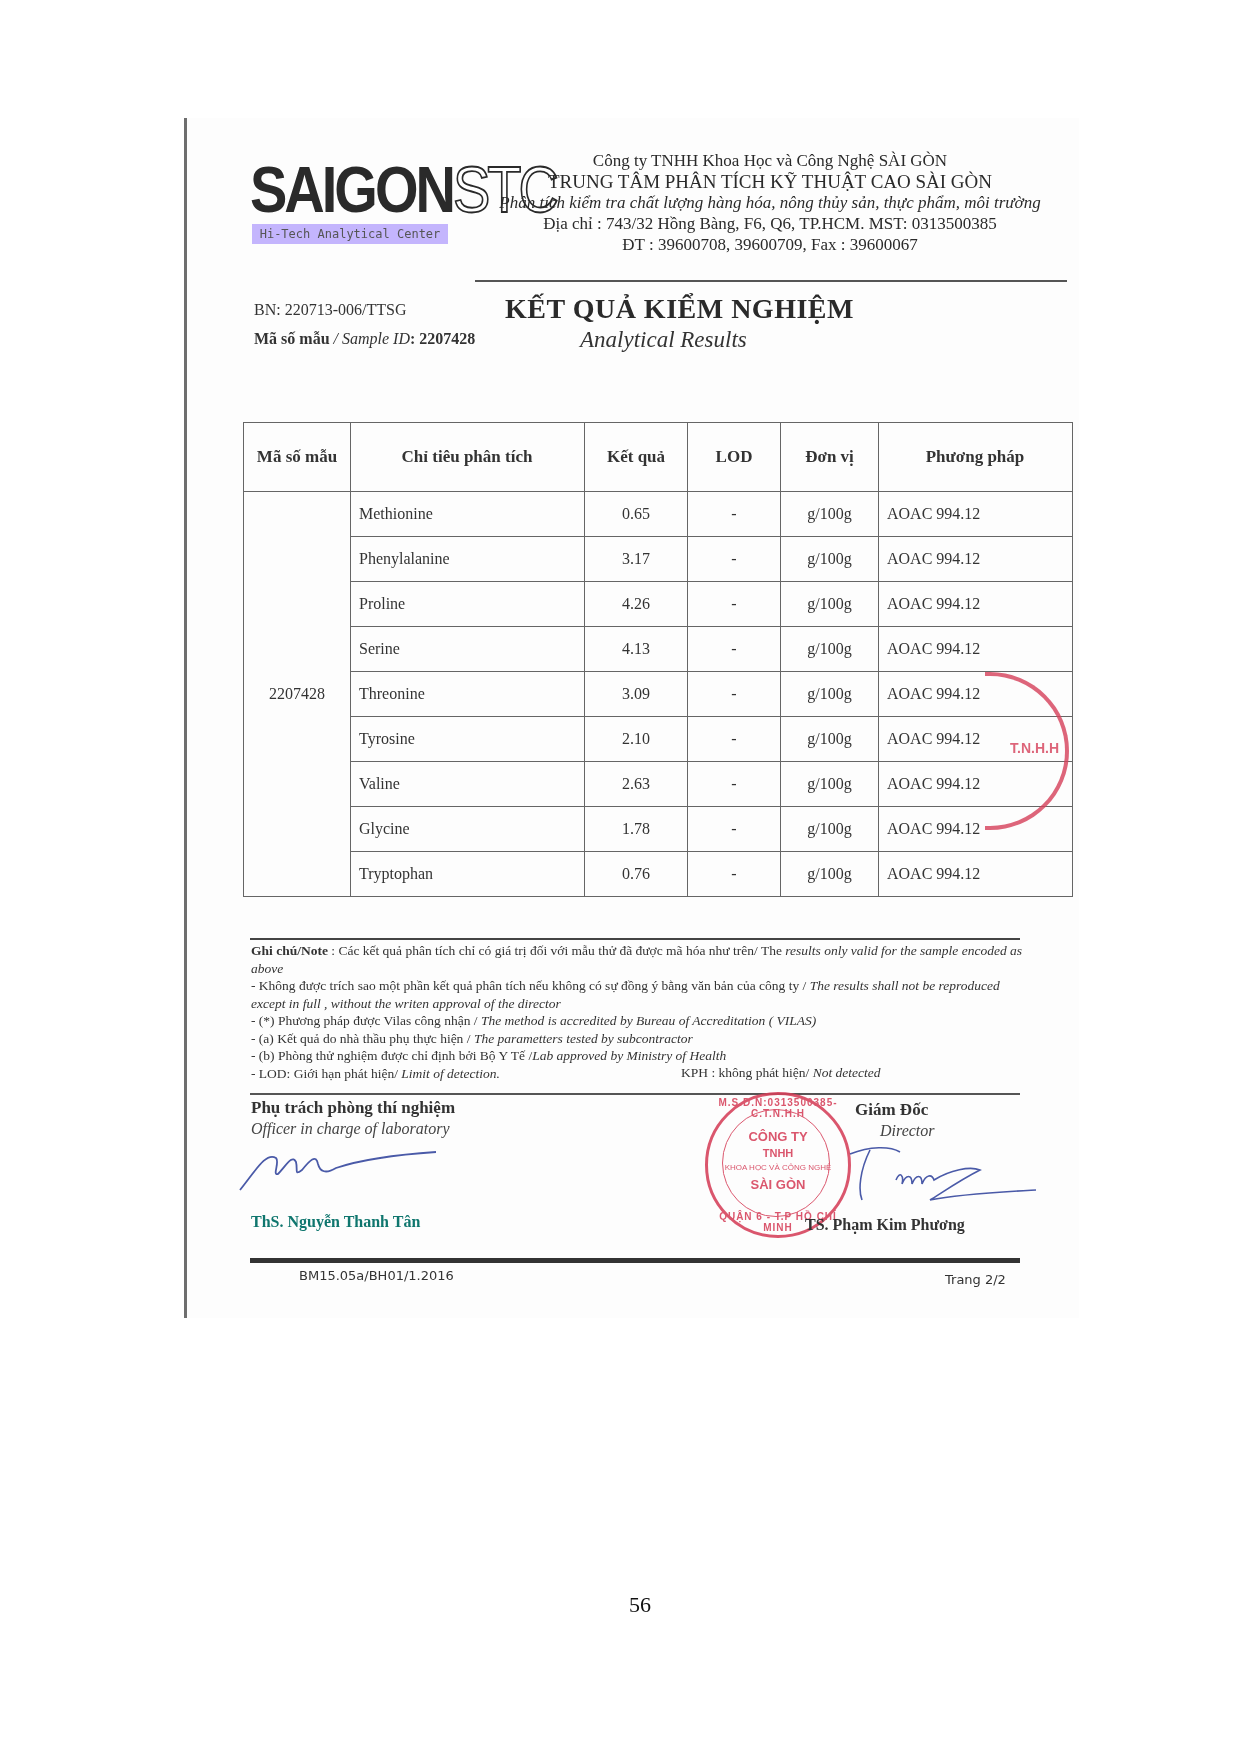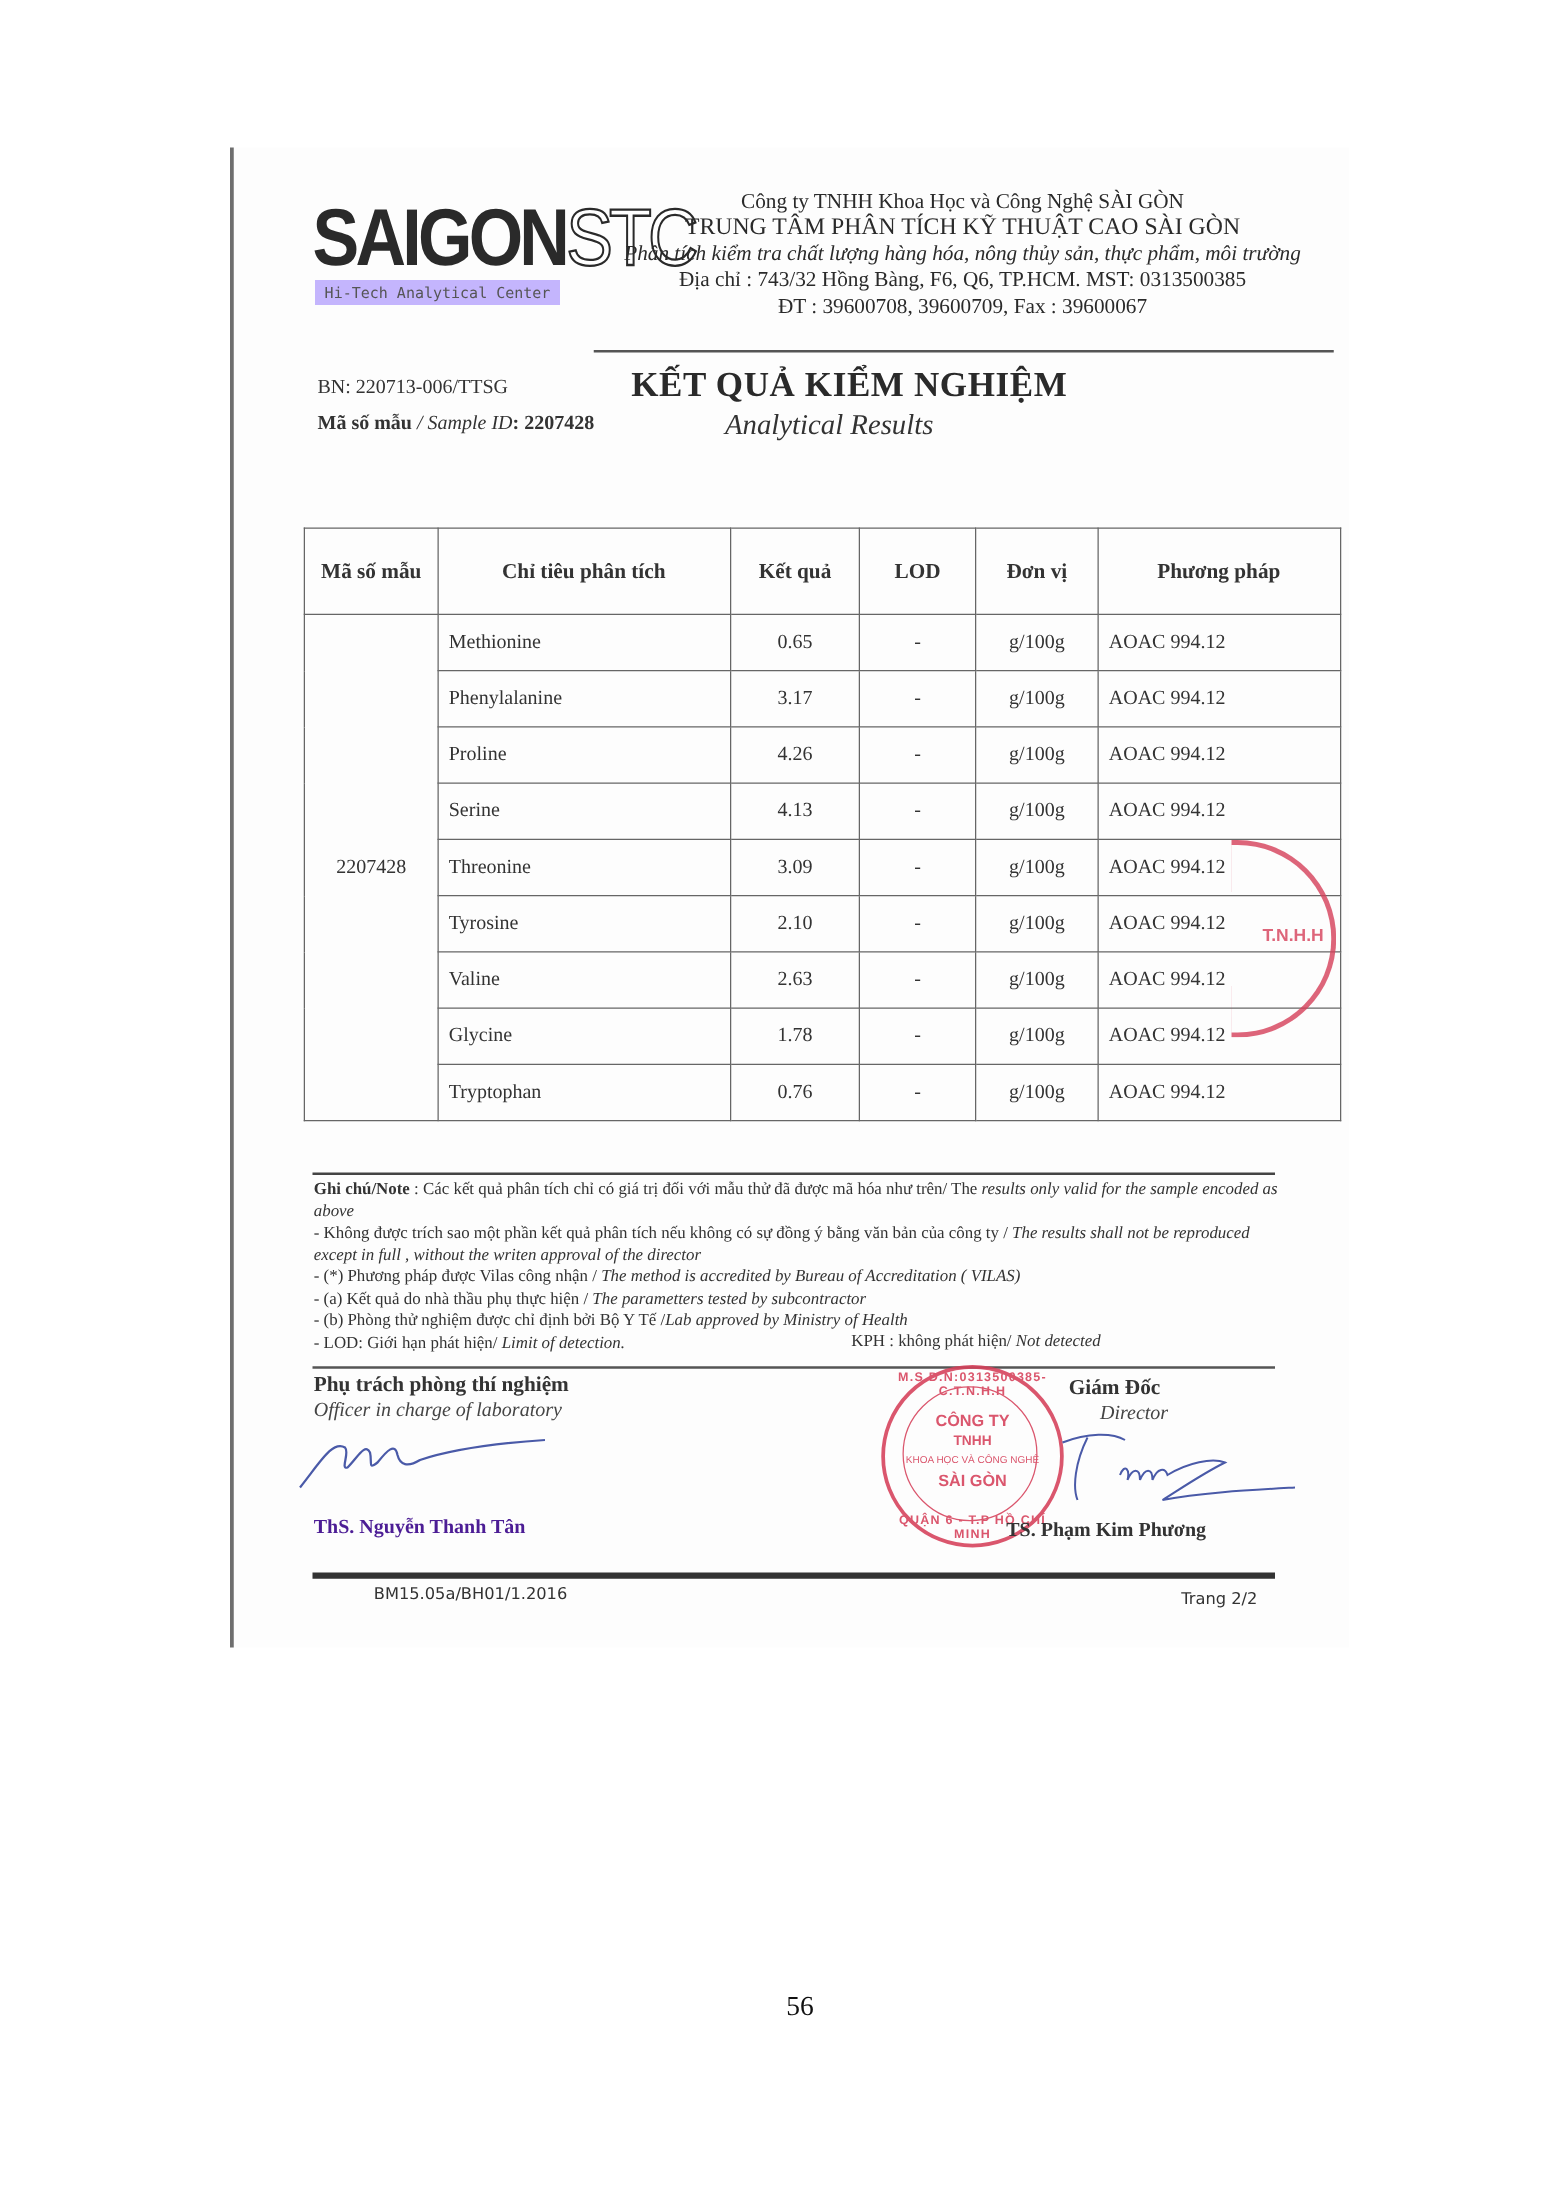--- a/index.html
+++ b/index.html
@@ -48,21 +48,21 @@
   .note-rule { position:absolute; left:250px; top:938px; width:770px; height:2px; background:#444; }
   .notes { position:absolute; left:251px; top:942px; width:780px; font-size:13.5px; line-height:17.5px; color:#333; }
   .notes b { font-weight:bold; }
   .notes i { font-style:italic; }
   .notes .kph { position:absolute; left:430px; top:122px; }
 
   .sig-rule { position:absolute; left:250px; top:1093px; width:770px; height:2px; background:#555; }
   .officer-vn { position:absolute; left:251px; top:1098px; font-size:17px; font-weight:bold; color:#333; }
   .officer-en { position:absolute; left:251px; top:1120px; font-size:16px; font-style:italic; color:#444; }
   .officer-sign { position:absolute; left:236px; top:1140px; width:240px; height:60px; }
-  .officer-name { position:absolute; left:251px; top:1213px; font-size:16px; font-weight:bold; color:#4c1d95; }
+  .officer-name { position:absolute; left:251px; top:1213px; font-size:16px; font-weight:bold; color:#0f766e; }
 
   .director-vn { position:absolute; left:855px; top:1100px; font-size:17px; font-weight:bold; color:#333; }
   .director-en { position:absolute; left:880px; top:1122px; font-size:16px; font-style:italic; color:#444; }
   .director-sign { position:absolute; left:840px; top:1140px; width:200px; height:70px; }
   .director-name { position:absolute; left:805px; top:1216px; font-size:16px; font-weight:bold; color:#333; }
 
   .stamp { position:absolute; left:705px; top:1092px; width:140px; height:140px; border-radius:50%; border:3px solid #d6405a;
            color:#d6405a; font-family:"Liberation Sans", sans-serif; text-align:center; opacity:0.88; }
   .stamp .inner { position:absolute; left:14px; top:14px; width:106px; height:106px; border-radius:50%; border:1.5px solid #d6405a; }
   .stamp .l1 { position:absolute; top:34px; width:100%; font-size:13px; font-weight:bold; }

